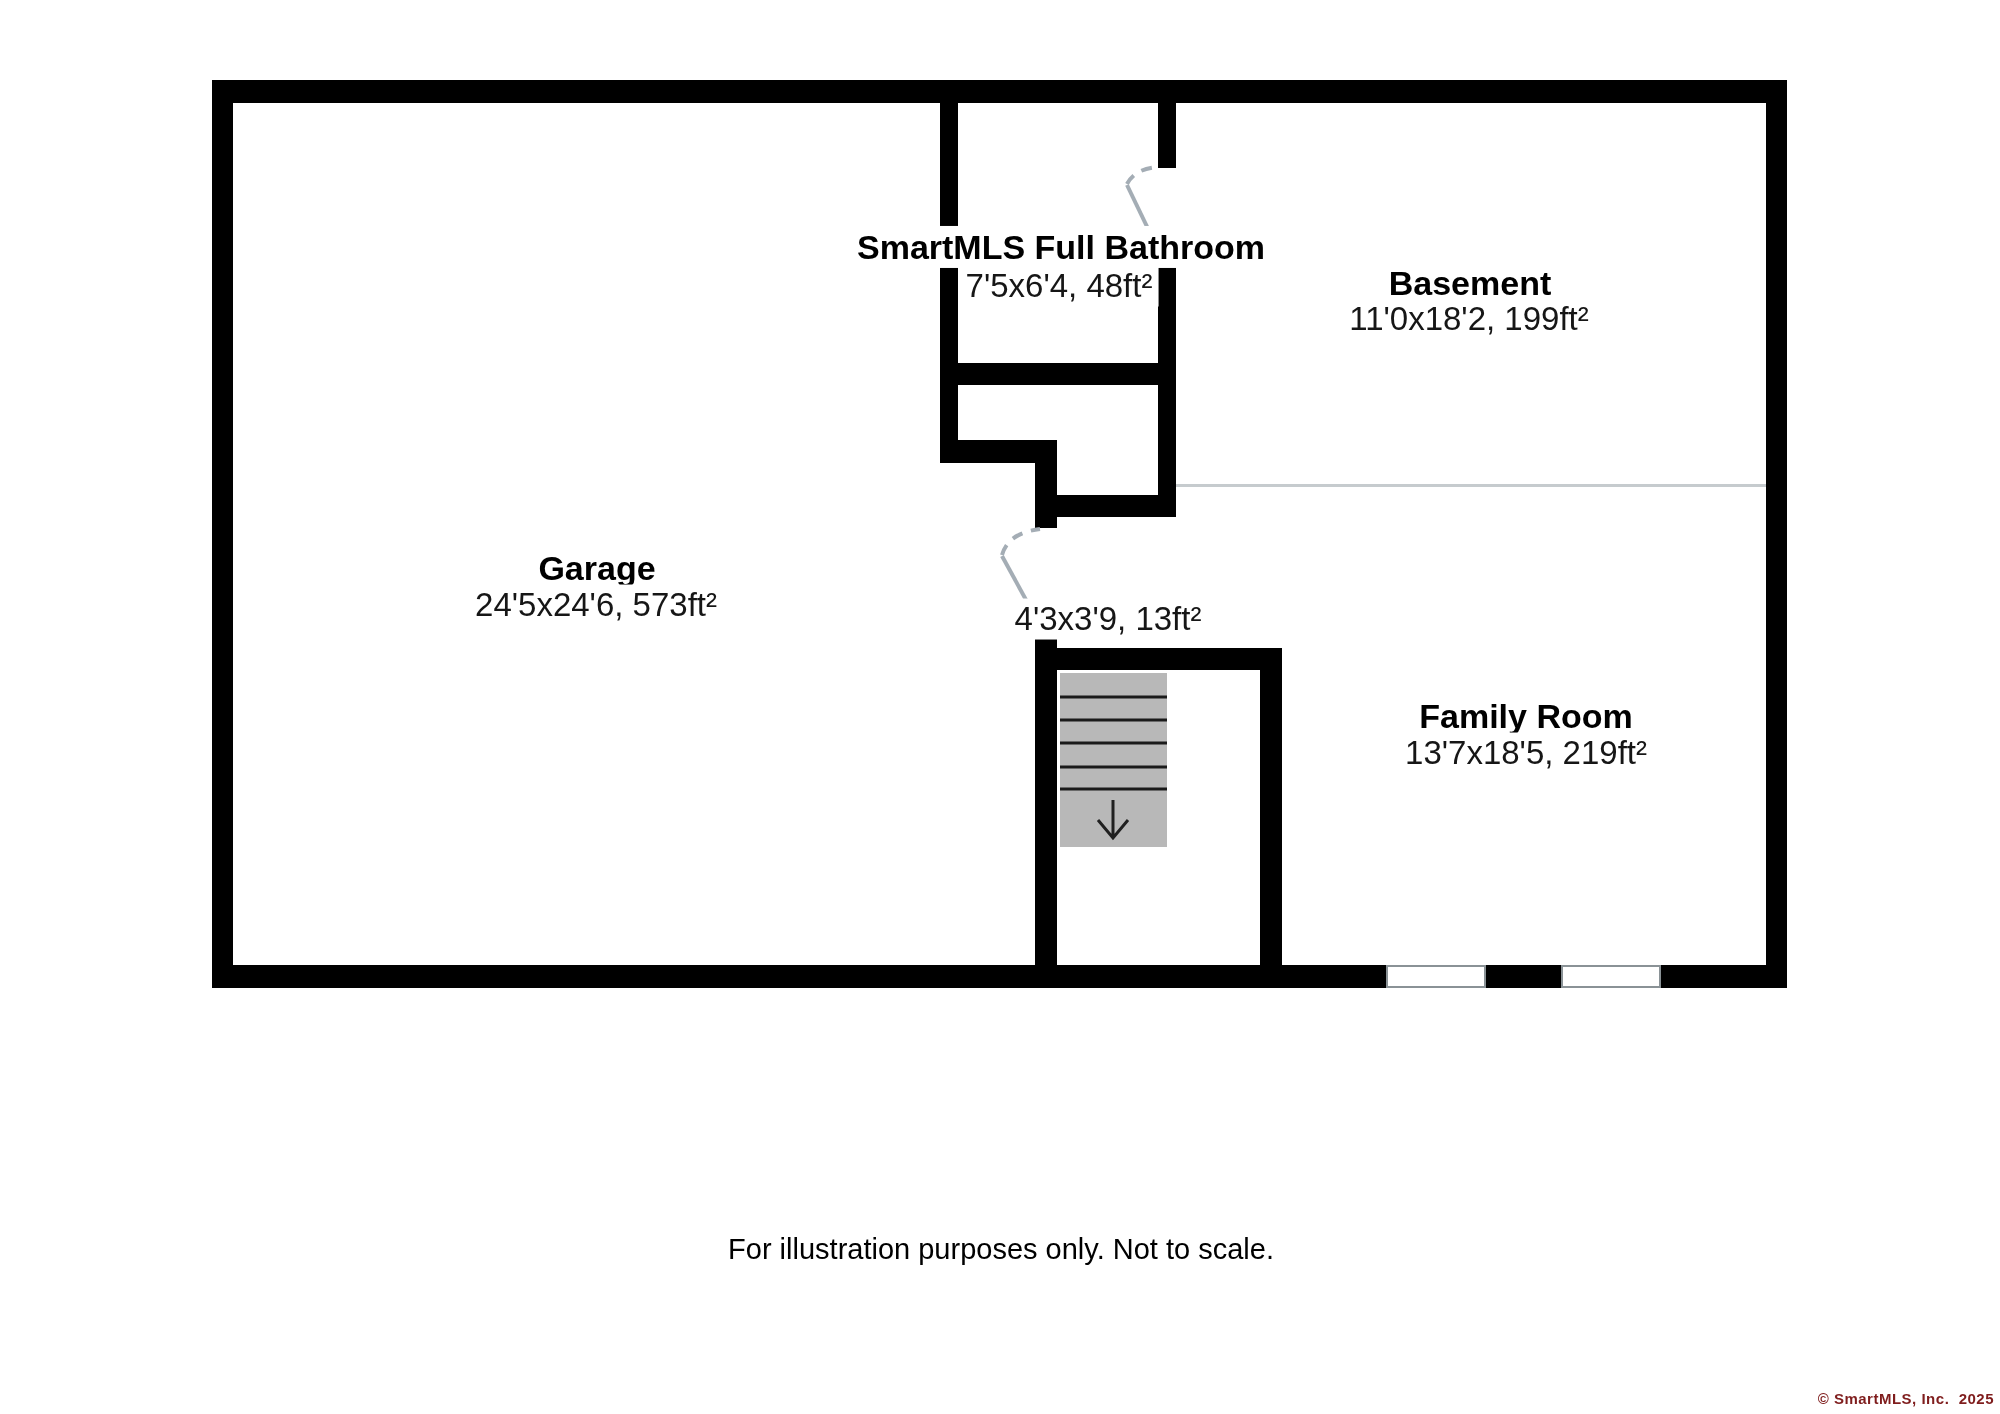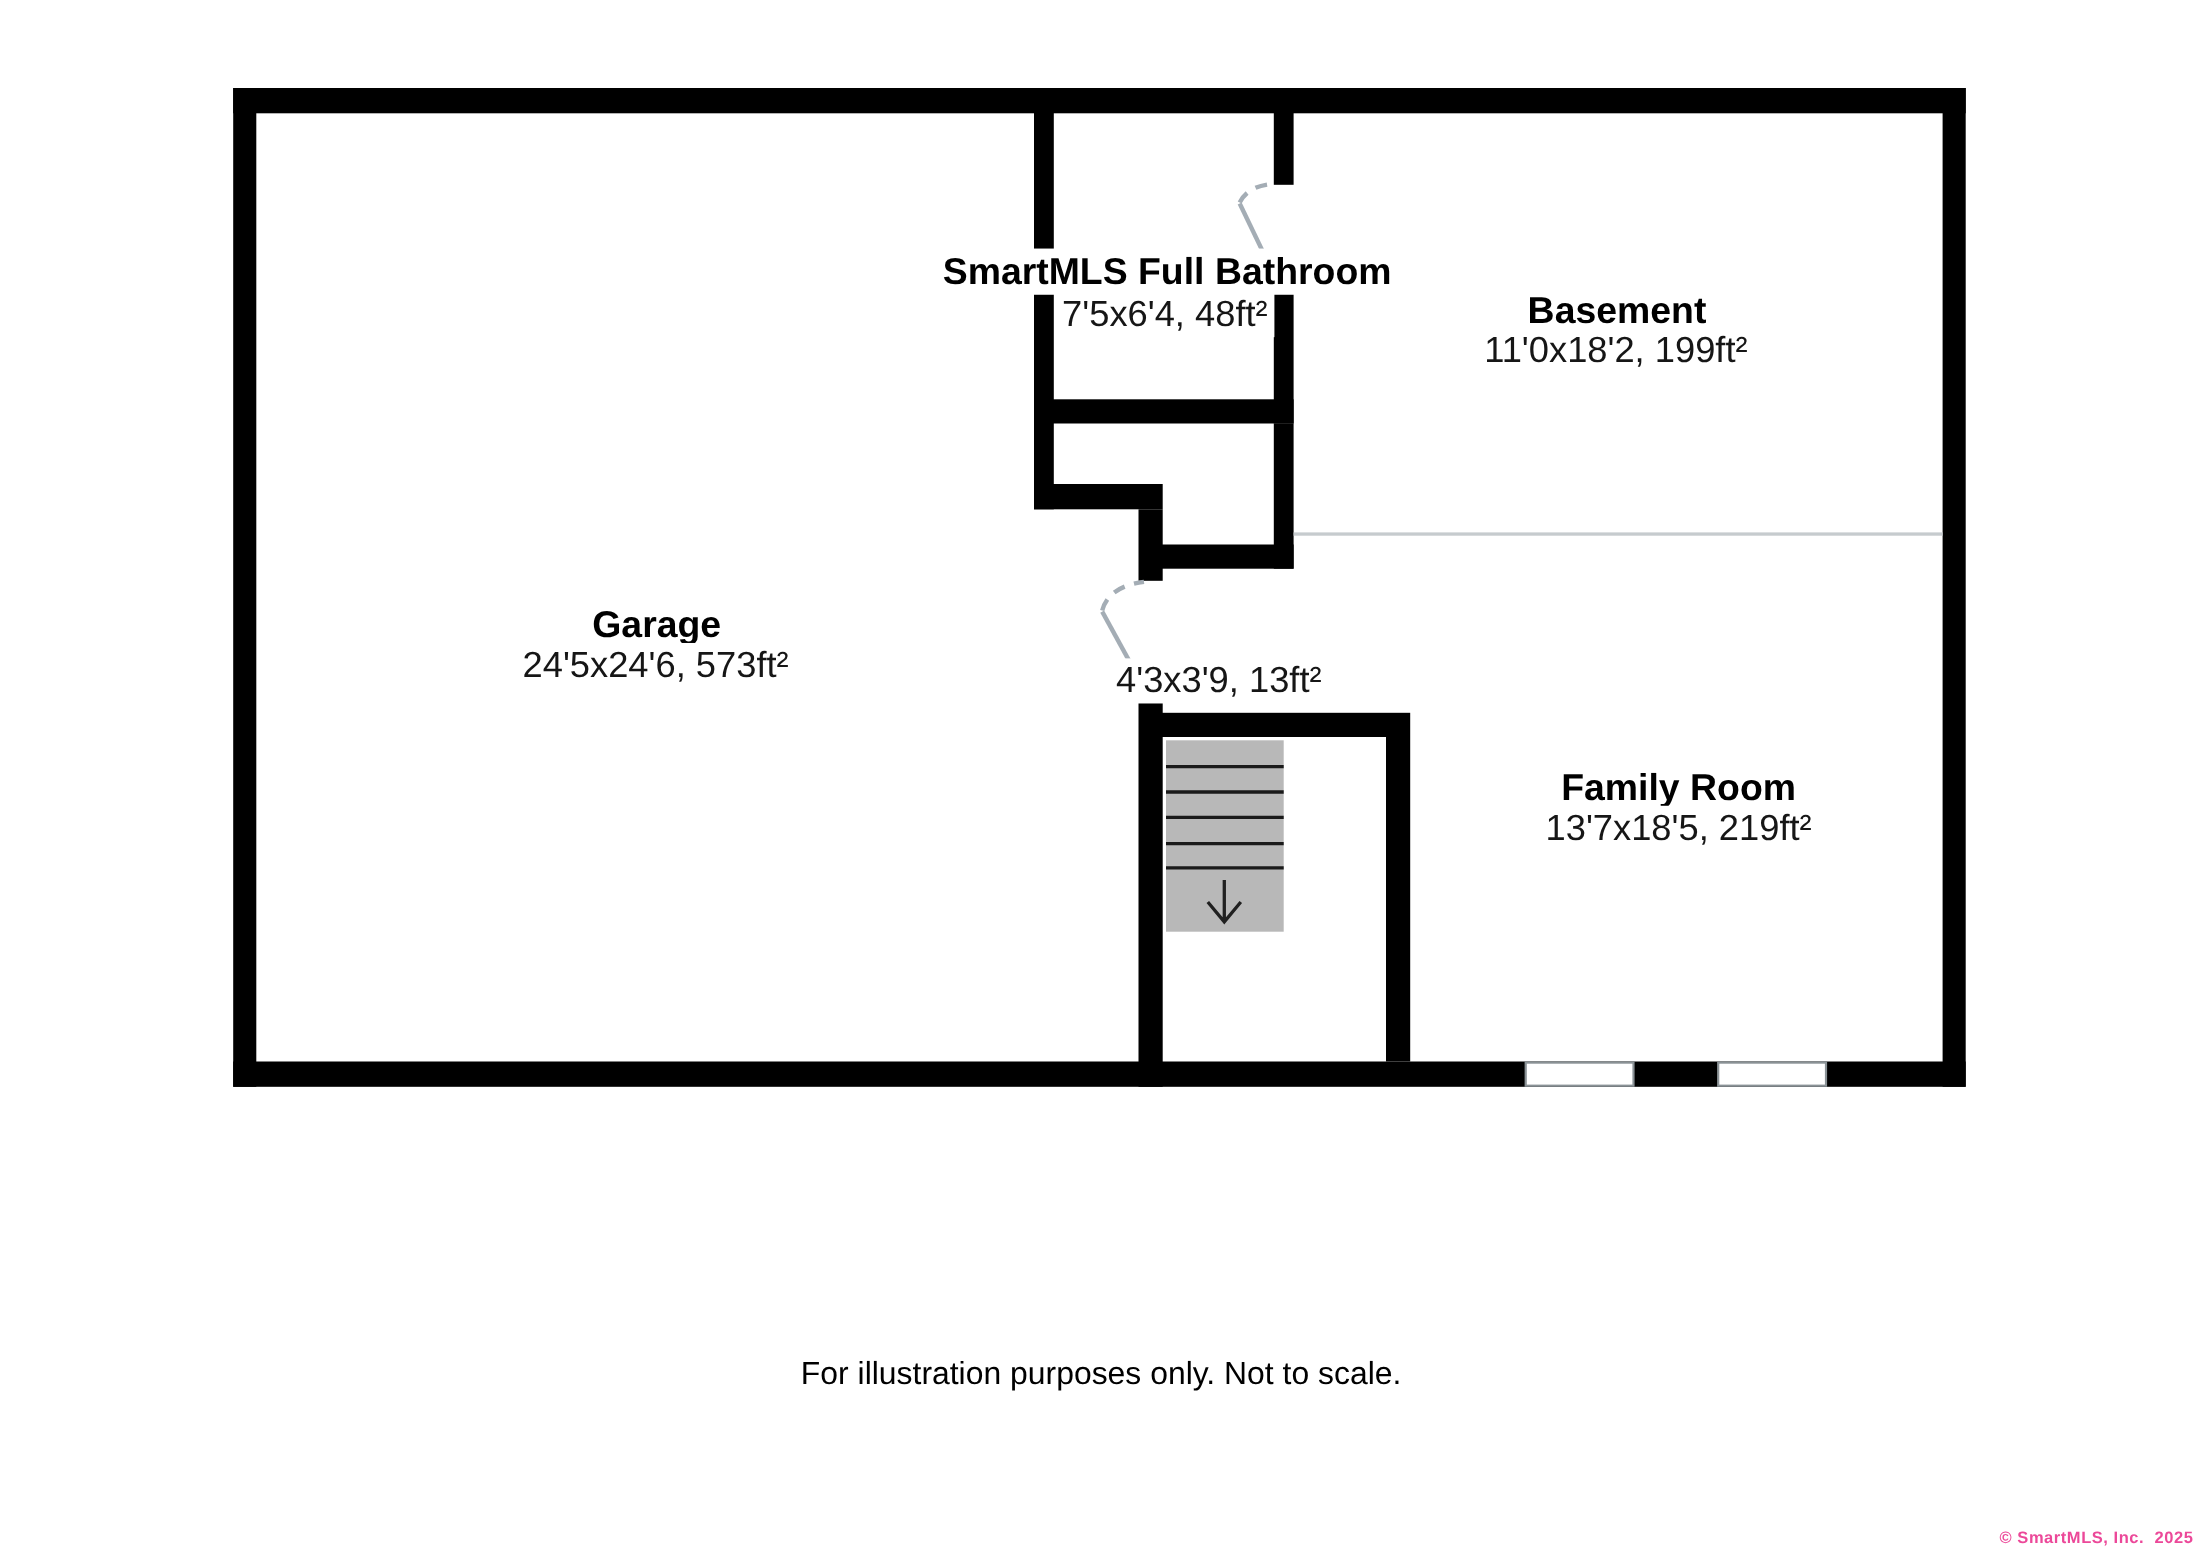--- a/index.html
+++ b/index.html
@@ -25,21 +25,21 @@
   .room-title { font-size: 34px; font-weight: bold; }
   .room-dims  { font-size: 33px; font-weight: normal; color: #161616; }
   .disclaimer { font-size: 29px; color: #000000; background: transparent; }
   .floor-title { font-size: 60px; color: #000000; background: transparent; }
   .watermark {
     position: absolute;
     right: 6px;
     top: 1390px;
     font-size: 15px;
     font-weight: bold;
-    color: #ec4899;
+    color: #7f1d1d;
     white-space: pre;
     letter-spacing: 0.5px;
   }
 </style>
 </head>
 <body>
 
 <div class="page">
 
   <svg class="plan-svg" width="2000" height="1414" viewBox="0 0 2000 1414" xmlns="http://www.w3.org/2000/svg">

